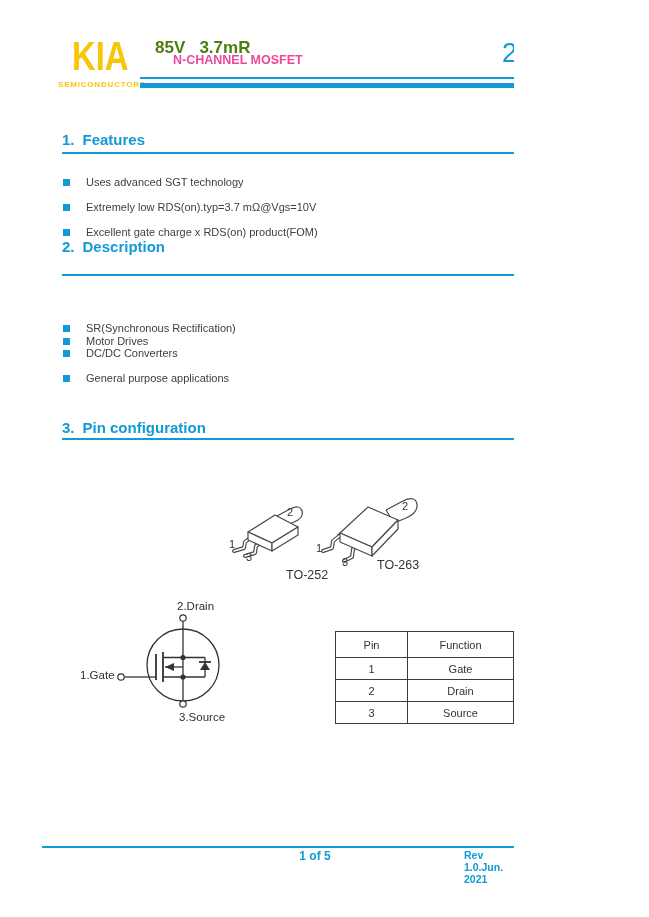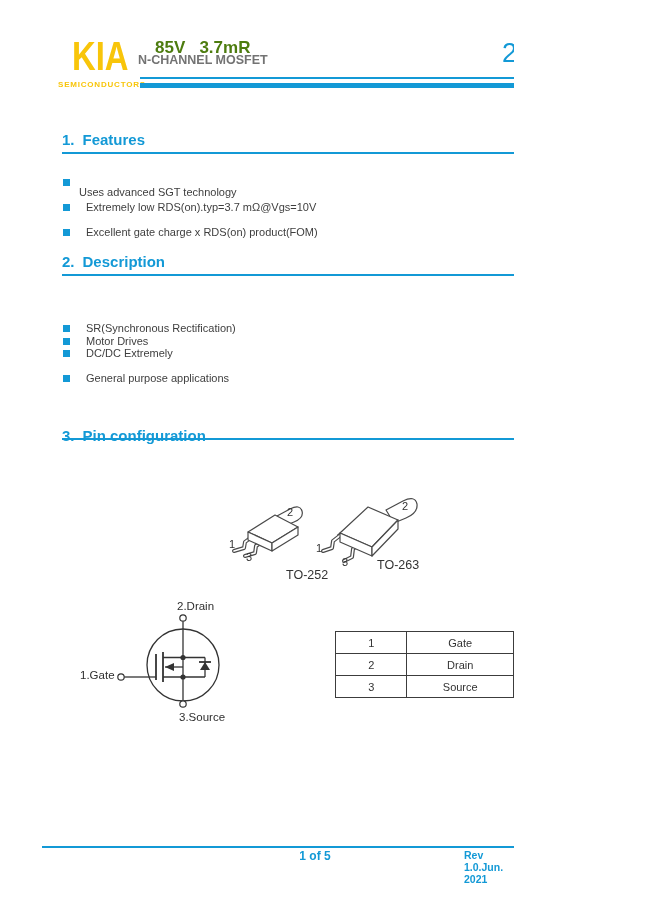--- a/index.html
+++ b/index.html
@@ -13,21 +13,21 @@
   
   .logo {
     left:72px; top:36px; font-size:40px; font-weight:bold; color:#f8c50a;
     letter-spacing:0px; transform:scaleX(0.82); transform-origin:left top; line-height:1;
   }
   .logo-sub {
     left:58px; top:80px; font-size:8px; font-weight:bold; color:#f8c50a;
     letter-spacing:0.8px;
   }
   .spec1 { left:155px; top:38px; font-size:17px; font-weight:bold; color:#4d7c0f; white-space:pre; }
-  .spec2 { left:138px; top:53px; font-size:12.5px; font-weight:bold; color:#737373; }
+  .spec2 { left:173px; top:53px; font-size:12.5px; font-weight:bold; color:#ec4899; }
   .partnum {
     left:420px; top:40px; width:165px; text-align:right;
     font-size:27px; color:#1399d6; letter-spacing:1px; line-height:1;
   }
   .rule-thin  { left:140px; top:77px;   width:464px; height:1.6px; background:#1399d6; }
   .rule-thick { left:140px; top:82.5px; width:471px; height:5.5px; background:#1399d6; }
 
   
   .section-head { left:62px; font-size:15px; font-weight:bold; color:#1399d6; }
   .section-head .num { margin-right:8px; }
@@ -81,56 +81,56 @@
   <div class="abs spec2">N-CHANNEL MOSFET</div>
   <div class="abs partnum">2908A</div>
   <div class="abs rule-thin"></div>
   <div class="abs rule-thick"></div>
 
   <div class="abs section-head" style="top:131px;">
     <span class="num">1.</span><span>Features</span>
   </div>
   <div class="abs section-rule" style="top:152px;"></div>
 
-  <div class="abs bullet-row" style="top:176px;flex-direction:column;">
+  <div class="abs bullet-row" style="top:176px;">
     <span class="bullet-sq"></span>
     <span class="bullet-tx">Uses advanced SGT technology</span>
   </div>
   <div class="abs bullet-row" style="top:201px;">
     <span class="bullet-sq"></span>
     <span class="bullet-tx">Extremely low RDS(on).typ=3.7 mΩ@Vgs=10V</span>
   </div>
   <div class="abs bullet-row" style="top:226px;">
     <span class="bullet-sq"></span>
     <span class="bullet-tx">Excellent gate charge x RDS(on) product(FOM)</span>
   </div>
 
-  <div class="abs section-head" style="top:253px;">
+  <div class="abs section-head" style="top:238px;">
     <span class="num">2.</span><span>Description</span>
   </div>
   <div class="abs section-rule" style="top:274px;"></div>
 
   <div class="abs bullet-row" style="top:297px;margin-top:38px;">
     <span class="bullet-sq"></span>
     <span class="bullet-tx">Motor Drives</span>
   </div>
   <div class="abs bullet-row" style="top:322px;">
     <span class="bullet-sq"></span>
     <span class="bullet-tx">SR(Synchronous Rectification)</span>
   </div>
   <div class="abs bullet-row" style="top:347px;">
     <span class="bullet-sq"></span>
-    <span class="bullet-tx">DC/DC Extremely</span>
+    <span class="bullet-tx">DC/DC Converters</span>
   </div>
   <div class="abs bullet-row" style="top:372px;">
     <span class="bullet-sq"></span>
     <span class="bullet-tx">General purpose applications</span>
   </div>
 
-  <div class="abs section-head" style="top:419px;margin-top:8px;">
+  <div class="abs section-head" style="top:419px;">
     <span class="num">3.</span><span>Pin configuration</span>
   </div>
   <div class="abs section-rule" style="top:438px;"></div>
 
   <svg class="abs" style="left:222px; top:500px;" width="90" height="62" viewBox="0 0 90 62">
     <path class="pkg-stroke" d="M55,16 L68,9 Q78,4 80,11 Q82,18 72,22 L62,26 Z"></path>
     <path class="lead-outer" d="M31,36 L23,42 L22,48 L12,51"></path>
     <path class="lead-inner" d="M31,36 L23,42 L22,48 L12,51"></path>
     <path class="lead-outer" d="M41,41 L34,46 L33,53 L23,56"></path>
     <path class="lead-inner" d="M41,41 L34,46 L33,53 L23,56"></path>
@@ -189,20 +189,24 @@
 
     <line class="sym-line" x1="108" y1="79" x2="108" y2="103"></line>
     <circle class="sym-term" cx="108" cy="106" r="3.2"></circle>
   </svg>
   <div class="abs sym-label" style="left:177px; top:600px;">2.Drain</div>
   <div class="abs sym-label" style="left:80px; top:669px;">1.Gate</div>
   <div class="abs sym-label" style="left:179px; top:711px;">3.Source</div>
 
   <table class="abs pin-table">
     <tbody>
+      <tr class="hd">
+        <td class="c1">Pin</td>
+        <td class="c2">Function</td>
+      </tr>
       <tr class="bd">
         <td class="c1">1</td>
         <td class="c2">Gate</td>
       </tr>
       <tr class="bd">
         <td class="c1">2</td>
         <td class="c2">Drain</td>
       </tr>
       <tr class="bd">
         <td class="c1">3</td>

